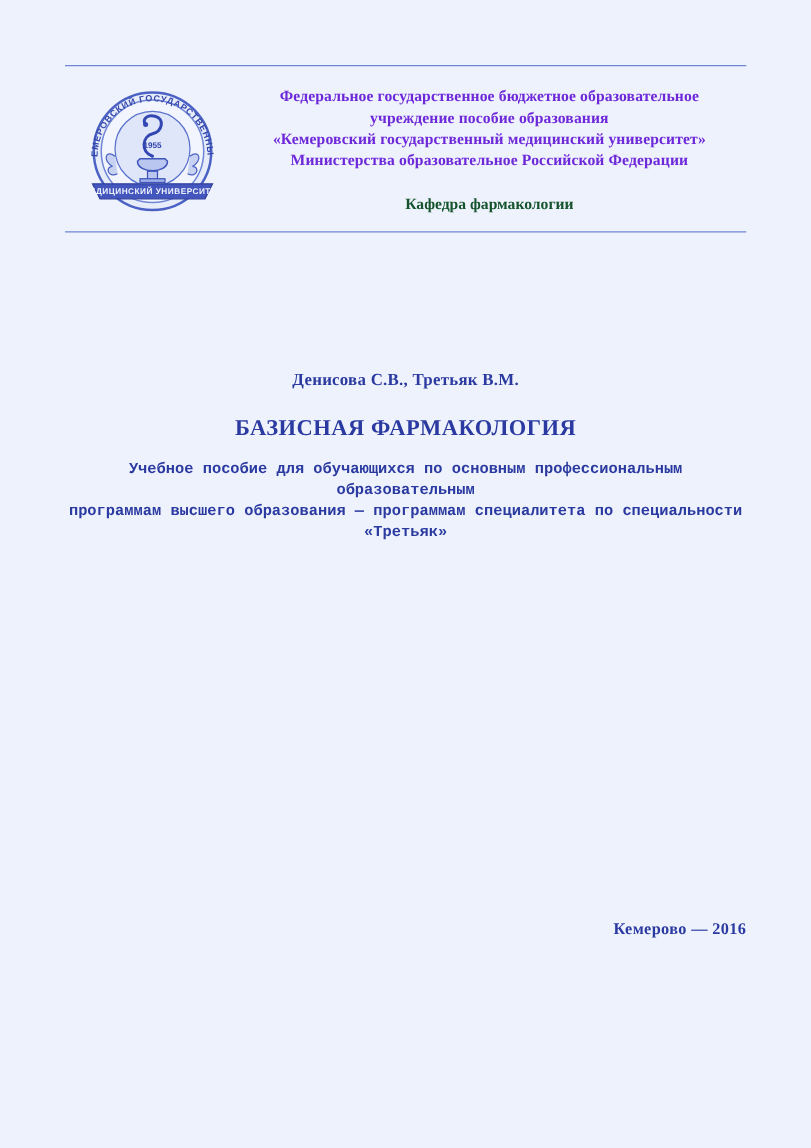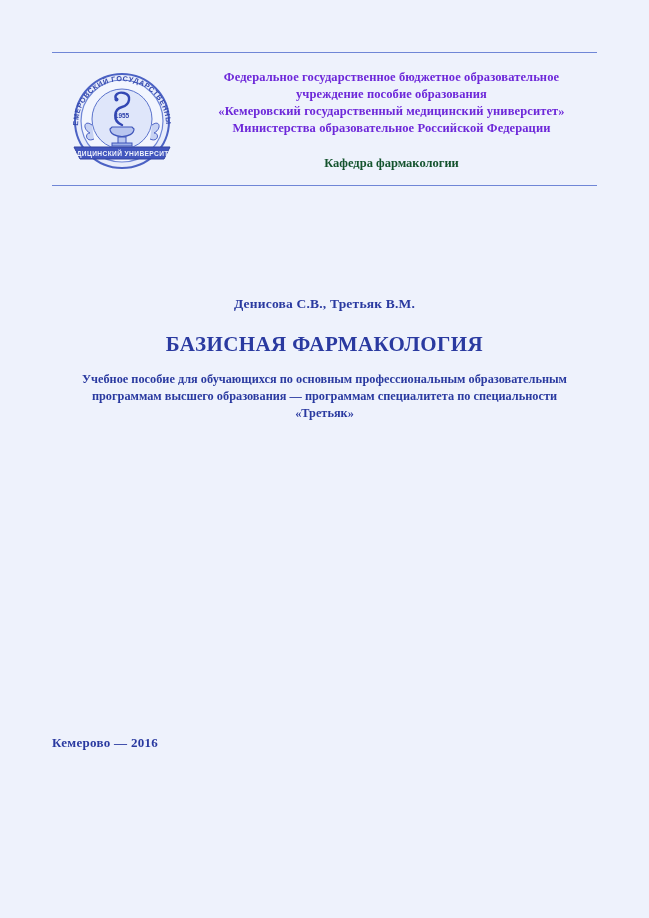--- a/index.html
+++ b/index.html
@@ -77,40 +77,41 @@
     text-align: center;
   }
   .authors {
     font-weight: bold;
     font-size: 13.5px;
     letter-spacing: 0.2px;
     color: #2a3aa0;
   }
   .title {
     font-weight: bold;
-    font-size: 21px;
+    font-size: 18px;
     letter-spacing: 0.4px;
     margin-top: 20px;
     color: #2a3aa0;
   }
   .subtitle {
     font-weight: bold;
     font-size: 12.3px;
     line-height: 17px;
     margin-top: 14px;
     color: #2a3aa0;
+    font-family: Liberation Mono, monospace;
   }
 
   
   .place-year {
     position: absolute;
     left: 52px;
     top: 735px;
     width: 545px;
-    text-align: left;
+    text-align: right;
     font-weight: bold;
     font-size: 13px;
     letter-spacing: 0.3px;
     color: #2a3aa0;
   }
 
   
   .emblem-svg { display: block; }
 </style>
 </head>

